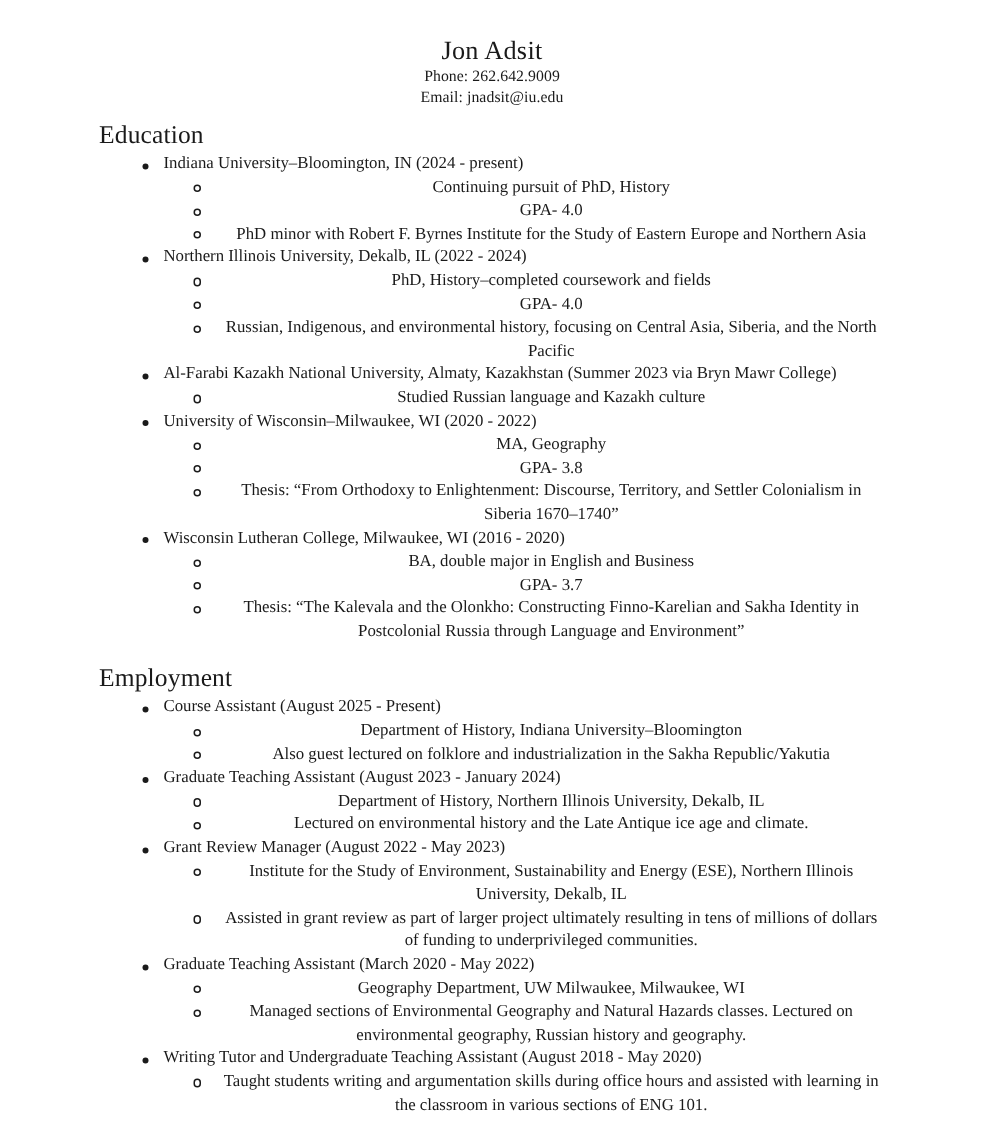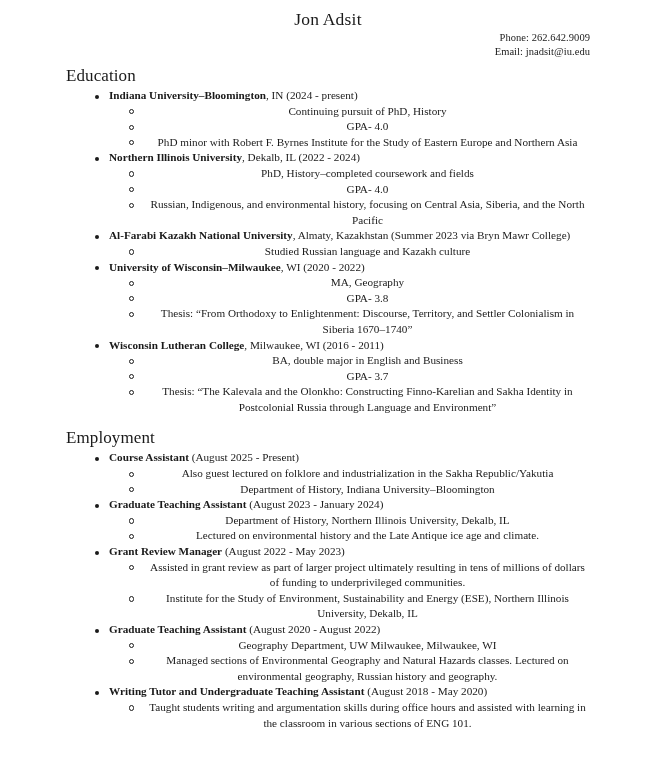--- a/index.html
+++ b/index.html
@@ -12,42 +12,41 @@
     height: 763px;
     overflow: hidden;
     font-family: "Liberation Serif", "DejaVu Serif", serif;
     color: #1a1a1a;
     -webkit-font-smoothing: antialiased;
   }
   .page {
     width: 672px;
     height: 763px;
     box-sizing: border-box;
-    padding: 8px 82px 0 66px;
+    padding: 22px 82px 0 66px;
     position: relative;
   }
 
   
   .doc-header {
     text-align: center;
     margin: 0 0 6px 0;
   }
   .doc-name {
     font-size: 17.5px;
     line-height: 22px;
     font-weight: 400;
     letter-spacing: 0.2px;
     margin: 0 0 1px 0;
   }
   .contact-line {
     font-size: 10.5px;
     line-height: 14px;
     margin: 0;
     letter-spacing: 0.05px;
-    text-align: right;
   }
 
   
   .section {
     margin: 0;
   }
   .section + .section {
     margin-top: 12px;
   }
   .section-heading {
@@ -78,21 +77,21 @@
     height: 4px;
     border-radius: 50%;
     background: #1a1a1a;
   }
   .entry-title {
     font-size: 11.2px;
     line-height: 15.6px;
     margin: 0;
   }
   .entry-title .org {
-    font-weight: bold;
+    font-weight: normal;
   }
   .entry-title .meta {
     font-weight: normal;
   }
 
   ul.level2 {
     list-style: none;
     margin: 0;
     padding: 0;
   }
@@ -155,55 +154,55 @@
           </li>
           <li class="entry">
             <p class="entry-title"><span class="org">University of Wisconsin–Milwaukee</span><span class="meta">, WI (2020 - 2022)</span></p>
             <ul class="level2">
               <li class="detail">MA, Geography</li>
               <li class="detail">GPA- 3.8</li>
               <li class="detail">Thesis: “From Orthodoxy to Enlightenment: Discourse, Territory, and Settler Colonialism in Siberia 1670–1740”</li>
             </ul>
           </li>
           <li class="entry">
-            <p class="entry-title"><span class="org">Wisconsin Lutheran College</span><span class="meta">, Milwaukee, WI (2016 - 2011)</span></p>
+            <p class="entry-title"><span class="org">Wisconsin Lutheran College</span><span class="meta">, Milwaukee, WI (2016 - 2020)</span></p>
             <ul class="level2">
               <li class="detail">BA, double major in English and Business</li>
               <li class="detail">GPA- 3.7</li>
               <li class="detail">Thesis: “The Kalevala and the Olonkho: Constructing Finno-Karelian and Sakha Identity in Postcolonial Russia through Language and Environment”</li>
             </ul>
           </li>
         </ul>
       </div>
       <div class="section">
         <h2 class="section-heading">Employment</h2>
         <ul class="level1">
           <li class="entry">
             <p class="entry-title"><span class="org">Course Assistant</span><span class="meta"> (August 2025 - Present)</span></p>
             <ul class="level2">
+              <li class="detail">Department of History, Indiana University–Bloomington</li>
               <li class="detail">Also guest lectured on folklore and industrialization in the Sakha Republic/Yakutia</li>
-              <li class="detail">Department of History, Indiana University–Bloomington</li>
             </ul>
           </li>
           <li class="entry">
             <p class="entry-title"><span class="org">Graduate Teaching Assistant</span><span class="meta"> (August 2023 - January 2024)</span></p>
             <ul class="level2">
               <li class="detail">Department of History, Northern Illinois University, Dekalb, IL</li>
               <li class="detail">Lectured on environmental history and the Late Antique ice age and climate.</li>
             </ul>
           </li>
           <li class="entry">
             <p class="entry-title"><span class="org">Grant Review Manager</span><span class="meta"> (August 2022 - May 2023)</span></p>
             <ul class="level2">
+              <li class="detail">Institute for the Study of Environment, Sustainability and Energy (ESE), Northern Illinois University, Dekalb, IL</li>
               <li class="detail">Assisted in grant review as part of larger project ultimately resulting in tens of millions of dollars of funding to underprivileged communities.</li>
-              <li class="detail">Institute for the Study of Environment, Sustainability and Energy (ESE), Northern Illinois University, Dekalb, IL</li>
-            </ul>
-          </li>
-          <li class="entry">
-            <p class="entry-title"><span class="org">Graduate Teaching Assistant</span><span class="meta"> (August 2020 - August 2022)</span></p>
+            </ul>
+          </li>
+          <li class="entry">
+            <p class="entry-title"><span class="org">Graduate Teaching Assistant</span><span class="meta"> (March 2020 - May 2022)</span></p>
             <ul class="level2">
               <li class="detail">Geography Department, UW Milwaukee, Milwaukee, WI</li>
               <li class="detail">Managed sections of Environmental Geography and Natural Hazards classes. Lectured on environmental geography, Russian history and geography.</li>
             </ul>
           </li>
           <li class="entry">
             <p class="entry-title"><span class="org">Writing Tutor and Undergraduate Teaching Assistant</span><span class="meta"> (August 2018 - May 2020)</span></p>
             <ul class="level2">
               <li class="detail">Taught students writing and argumentation skills during office hours and assisted with learning in the classroom in various sections of ENG 101.</li>
             </ul>

